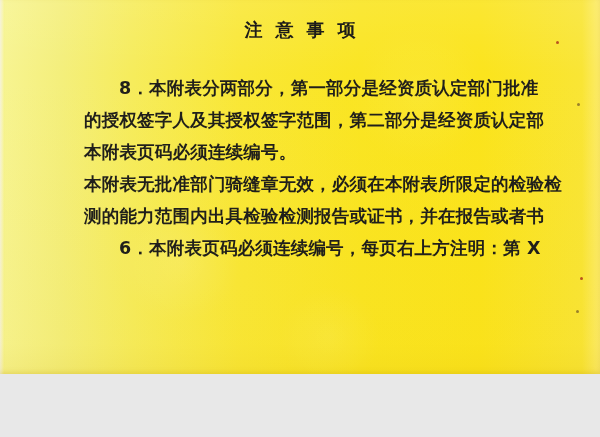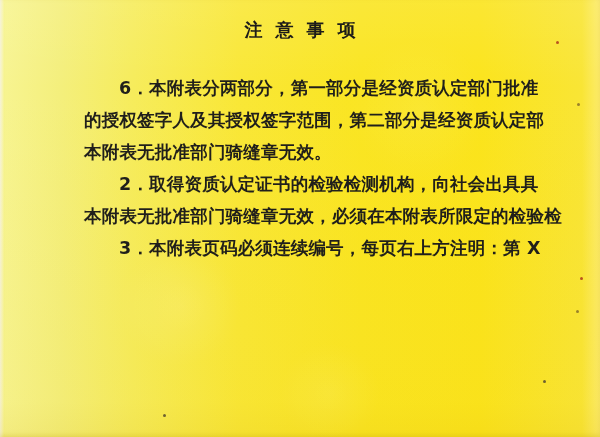--- a/index.html
+++ b/index.html
@@ -3,21 +3,21 @@
 <meta charset="utf-8">
 <style>
   html, body {
     margin: 0;
     padding: 0;
     background: #e8e8e8;
   }
   .page {
     position: relative;
     width: 600px;
-    height: 437px;
+    height: 374px;
     overflow: hidden;
     font-family: "DejaVu Sans", sans-serif;
     
     background:
       linear-gradient(to bottom, rgba(255,255,255,0.10) 0%, rgba(255,255,255,0) 20%, rgba(222,180,0,0.05) 92%, rgba(210,170,0,0.12) 100%),
       linear-gradient(to right,
         #fdfdf2 0px, #f7f490 4px, #f4ef7c 10%,
         #f6ec5c 22%, #f9e736 40%, #fae522 60%,
         #fbe41c 80%, #f9e535 97%, #fdec6c 100%);
     box-shadow: inset 0 -2px 4px rgba(190,160,10,0.25);
@@ -84,20 +84,20 @@
   <div class="speck red" style="left:556px; top:41px;"></div>
   <div class="speck olive" style="left:577px; top:103px;"></div>
   <div class="speck red" style="left:580px; top:277px;"></div>
   <div class="speck olive" style="left:576px; top:310px;"></div>
   <div class="speck dark" style="left:163px; top:414px;"></div>
   <div class="speck dark" style="left:543px; top:380px;"></div>
 
   <div class="title">注意事项</div>
 
   <div class="content">
-    <div class="line indent">6．本附表分两部分，第一部分是经资质认定部门批准</div>
+    <div class="line indent">8．本附表分两部分，第一部分是经资质认定部门批准</div>
     <div class="line">的授权签字人及其授权签字范围，第二部分是经资质认定部</div>
-    <div class="line">本附表无批准部门骑缝章无效。</div>
-    <div class="line indent">2．取得资质认定证书的检验检测机构，向社会出具具</div>
+    <div class="line">本附表页码必须连续编号。</div>
     <div class="line">本附表无批准部门骑缝章无效，必须在本附表所限定的检验检</div>
-    <div class="line indent">3．本附表页码必须连续编号，每页右上方注明：第 X</div>
+    <div class="line">测的能力范围内出具检验检测报告或证书，并在报告或者书</div>
+    <div class="line indent">6．本附表页码必须连续编号，每页右上方注明：第 X</div>
   </div>
 </div>
 
 </body></html>

